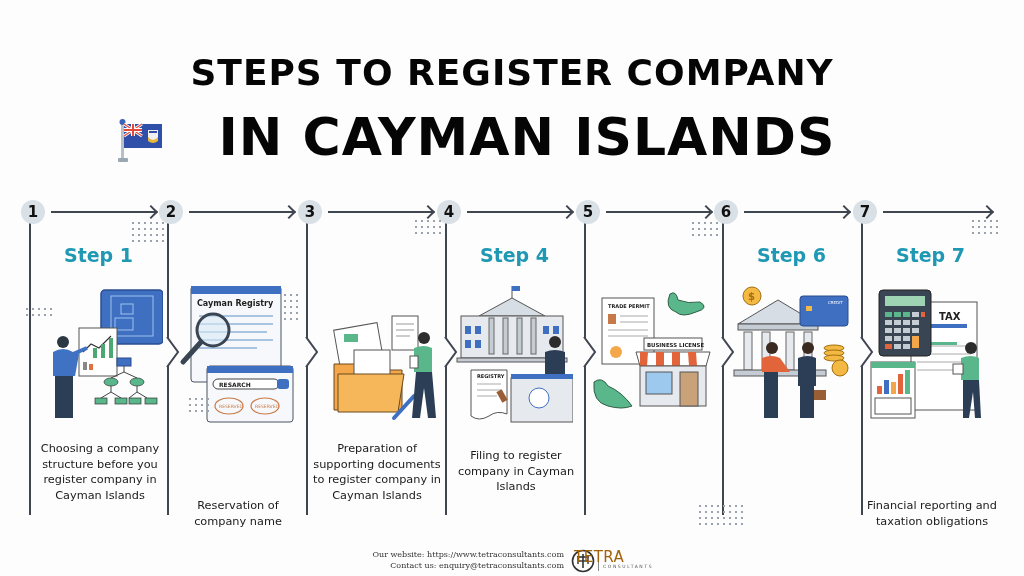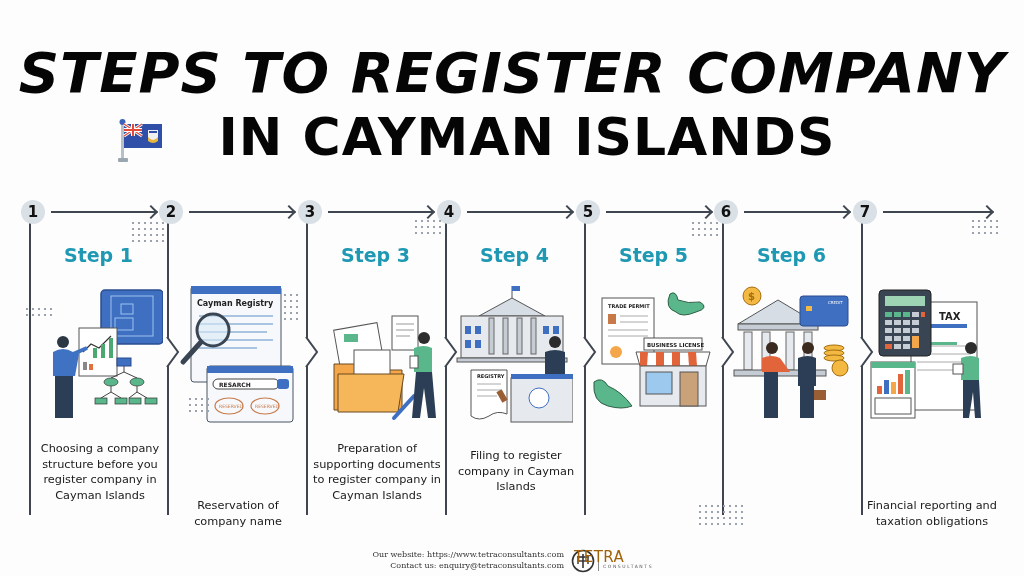--- a/index.html
+++ b/index.html
@@ -1,20 +1,20 @@
 <!DOCTYPE html>
 <html><head>
 <meta charset="utf-8">
 <style>
   * { box-sizing: border-box; margin: 0; padding: 0; }
   html, body { width: 1024px; height: 576px; background: #fdfdfd; overflow: hidden; }
   body { position: relative; font-family: "DejaVu Sans", sans-serif; color: #111; }
 
   .title { position: absolute; left: 0; width: 1024px; text-align: center; font-family: "DejaVu Sans", sans-serif; font-weight: bold; color: #050505; letter-spacing: 1px; }
-  .title.l1 { top: 42px; font-size: 56px; line-height: 62px; font-style: italic; }
+  .title.l1 { top: 42px; font-size: 36px; line-height: 62px; }
   .title.l2 { top: 106px; font-size: 52px; line-height: 62px; padding-left: 30px; }
 
   .flag { position: absolute; left: 117px; top: 118px; width: 46px; height: 46px; }
 
   .steps { position: absolute; left: 0; top: 198px; width: 1024px; height: 330px; }
   .col { position: absolute; top: 0; width: 139px; height: 320px; }
   .vline { position: absolute; left: 0; top: 14px; width: 2px; height: 303px; background: #3f4650; }
   .chev { position: absolute; left: -1px; top: 139px; width: 18px; height: 30px; }
   .num { position: absolute; left: -8px; top: 2px; width: 24px; height: 24px; border-radius: 50%; background: #d9e0e6; font-weight: bold; font-size: 15px; line-height: 24px; text-align: center; color: #111; }
   .arrow { position: absolute; left: 22px; top: 13px; height: 2px; background: #3f4650; width: 104px; }
@@ -126,21 +126,20 @@
     <div class="desc two">Reservation of company name</div>
   </div>
 
   <div class="col" style="left:306px;">
     <div class="vline"></div>
     <svg class="chev" viewBox="0 0 18 30">
         <path d="M1 0 L12 15 L1 30" fill="#fdfdfd" stroke="#3f4650" stroke-width="2"></path>
       </svg>
     <div class="num">3</div>
     <div class="arrow"></div>
-    <div class="step-title">Step 3</div>
     <svg class="illus" viewBox="0 0 122 138" style="left:8px;">
       <rect x="24" y="40" width="44" height="54" fill="#fff" stroke="#555" transform="rotate(-10 46 67)"></rect>
       <rect x="30" y="48" width="14" height="8" fill="#5ab78b"></rect>
       <rect x="78" y="30" width="26" height="34" fill="#fff" stroke="#555"></rect>
       <g stroke="#999">
           <line x1="82" y1="38" x2="100" y2="38"></line>
           <line x1="82" y1="44" x2="100" y2="44"></line>
           <line x1="82" y1="50" x2="96" y2="50"></line>
         </g>
       <path d="M20 78 h24 l4 6 h40 v40 h-68z" fill="#f4a74a" stroke="#6b4a20"></path>
@@ -200,21 +199,20 @@
     <div class="desc three">Filing to register company in Cayman Islands</div>
   </div>
 
   <div class="col" style="left:584px;">
     <div class="vline"></div>
     <svg class="chev" viewBox="0 0 18 30">
         <path d="M1 0 L12 15 L1 30" fill="#fdfdfd" stroke="#3f4650" stroke-width="2"></path>
       </svg>
     <div class="num">5</div>
     <div class="arrow"></div>
-    <div class="step-title">Step 5</div>
     <svg class="illus" viewBox="0 0 122 138" style="left:6px;">
       <path d="M80 8 q6 -4 8 6 q10 4 22 2 q10 6 -4 10 q-14 6 -20 0 q-12 -4 -6 -18z" fill="#5ab78b" stroke="#2f5f45"></path>
       <rect x="12" y="12" width="52" height="66" fill="#fff" stroke="#555"></rect>
       <text x="18" y="22" font-family="DejaVu Sans, sans-serif" font-weight="bold" font-size="5" fill="#222">TRADE PERMIT</text>
       <rect x="18" y="28" width="8" height="10" fill="#c87948"></rect>
       <g stroke="#aaa">
           <line x1="30" y1="30" x2="58" y2="30"></line>
           <line x1="30" y1="36" x2="58" y2="36"></line>
           <line x1="18" y1="44" x2="58" y2="44"></line>
           <line x1="18" y1="50" x2="58" y2="50"></line>
@@ -275,20 +273,21 @@
     </svg>
   </div>
 
   <div class="col" style="left:861px;">
     <div class="vline"></div>
     <svg class="chev" viewBox="0 0 18 30">
         <path d="M1 0 L12 15 L1 30" fill="#fdfdfd" stroke="#3f4650" stroke-width="2"></path>
       </svg>
     <div class="num">7</div>
     <div class="arrow" style="width:108px;"></div>
+    <div class="step-title">Step 7</div>
     <svg class="illus" viewBox="0 0 122 138" style="left:6px;">
       <rect x="44" y="16" width="66" height="108" fill="#fff" stroke="#555"></rect>
       <text x="72" y="34" font-family="DejaVu Sans, sans-serif" font-weight="bold" font-size="10" fill="#222">TAX</text>
       <rect x="64" y="38" width="36" height="4" fill="#3f6fc0"></rect>
       <g stroke="#aaa">
           <line x1="50" y1="60" x2="104" y2="60"></line>
           <line x1="50" y1="68" x2="104" y2="68"></line>
           <line x1="50" y1="76" x2="104" y2="76"></line>
           <line x1="50" y1="84" x2="104" y2="84"></line>
         </g>

